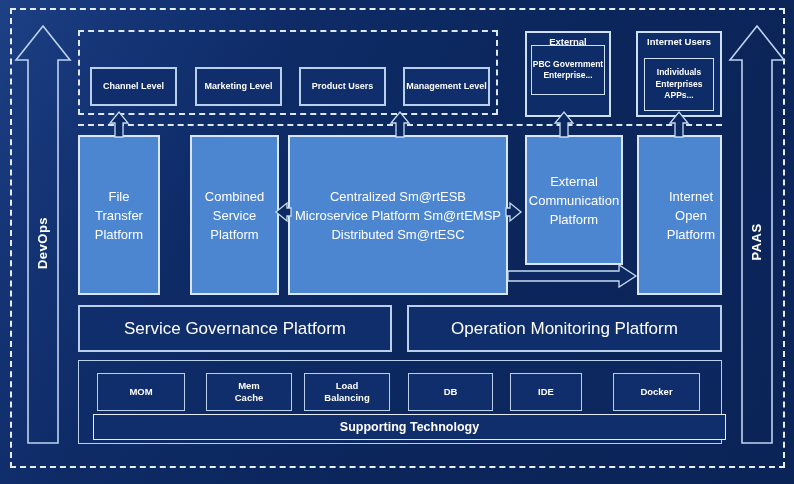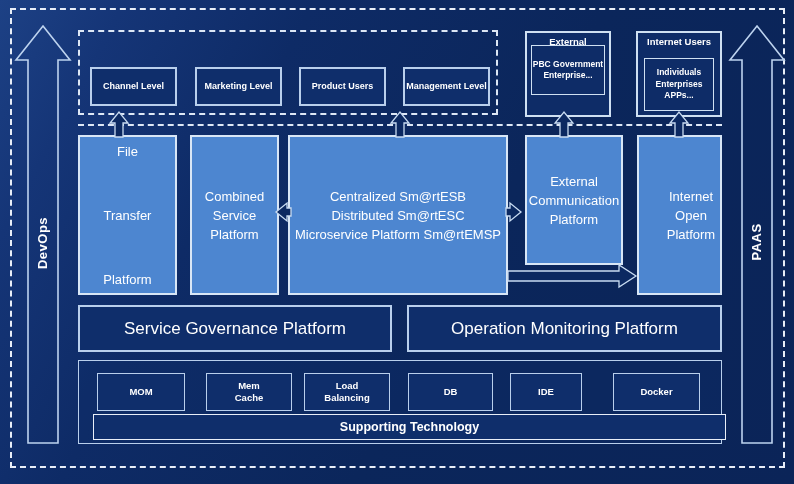--- a/index.html
+++ b/index.html
@@ -68,36 +68,36 @@
 
   <div class="abs coop-outer" style="left:636px;">
     <div class="coop-title" style="text-align:center;">Internet Users</div>
     <div class="abs coop-inner center" style="left:6px;top:25px;width:70px;height:53px;">
       <div>Individuals</div>
       <div>Enterprises</div>
       <div>APPs...</div>
     </div>
   </div>
 
-  <div class="abs lightbox center plat" style="left:78px;width:99px;gap:45px;">
+  <div class="abs lightbox center plat" style="left:78px;width:82px;">
     <div class="plat-line">File</div>
     <div class="plat-line">Transfer</div>
     <div class="plat-line">Platform</div>
   </div>
 
   <div class="abs lightbox center plat" style="left:190px;width:89px;">
     <div class="plat-line">Combined</div>
     <div class="plat-line">Service</div>
     <div class="plat-line">Platform</div>
   </div>
 
   <div class="abs lightbox center plat" style="left:288px;width:220px;">
     <div class="plat-line">Centralized Sm@rtESB</div>
+    <div class="plat-line">Microservice Platform Sm@rtEMSP</div>
     <div class="plat-line">Distributed Sm@rtESC</div>
-    <div class="plat-line">Microservice Platform Sm@rtEMSP</div>
   </div>
 
   <div class="abs lightbox center plat" style="left:525px;width:98px;height:130px;">
     <div class="plat-line">External</div>
     <div class="plat-line">Communication</div>
     <div class="plat-line">Platform</div>
   </div>
 
   <div class="abs lightbox center plat" style="left:637px;width:85px;padding-left:23px;">
     <div class="plat-line">Internet</div>

